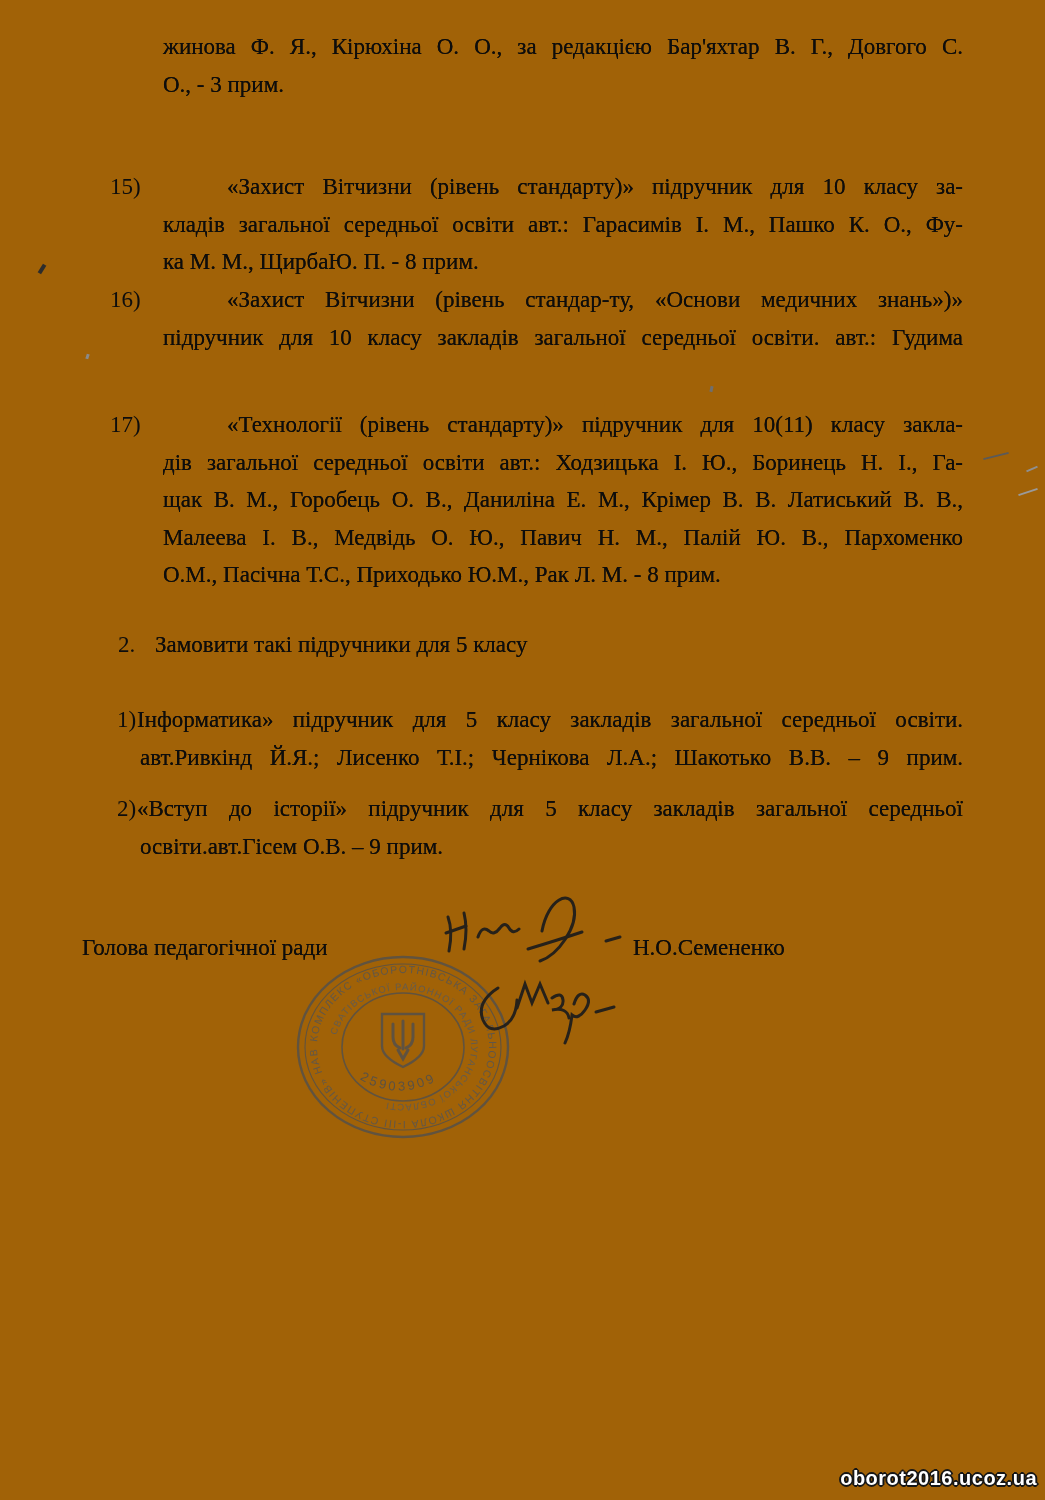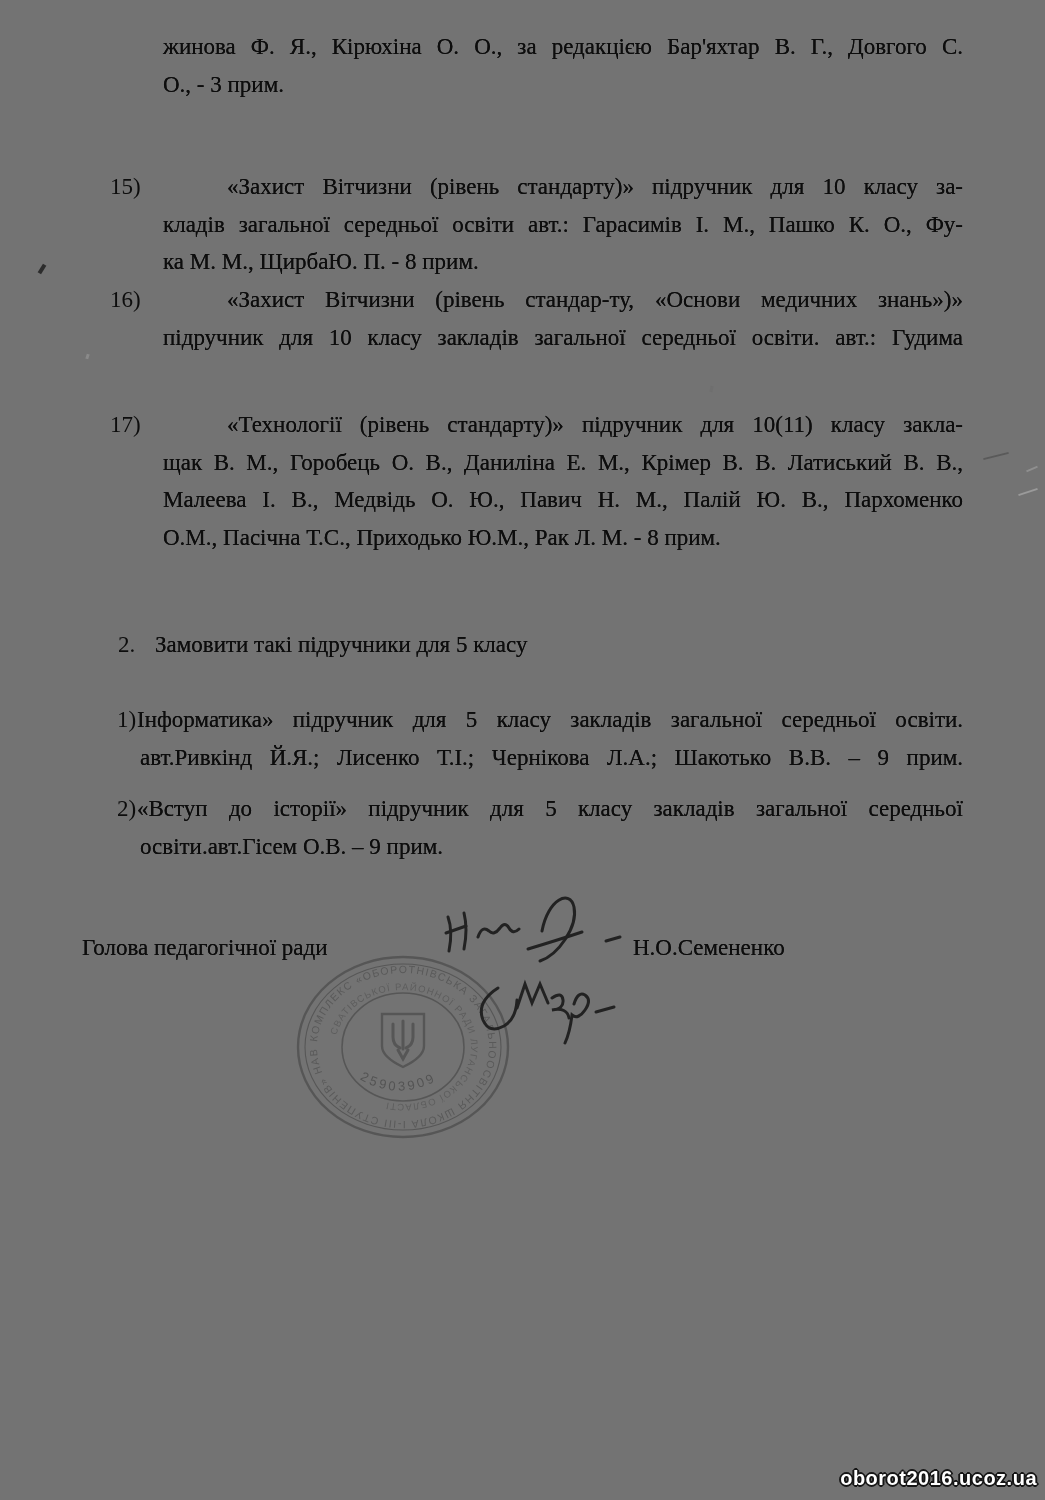--- a/index.html
+++ b/index.html
@@ -1,18 +1,18 @@
 <!DOCTYPE html>
 <html><head>
 <meta charset="utf-8">
 <style>
   html,body{margin:0;padding:0;background:#e8e8e8;}
   .page{
     position:relative;width:1045px;height:1500px;margin:0 auto;
-    background:#737373;overflow:hidden;
+    background:#a16207;overflow:hidden;
     font-family:"Liberation Serif","DejaVu Serif",serif;
     color:#0d0d0d;
   }
   .block{position:absolute;font-size:23px;line-height:37.5px;}
   .block .num{position:absolute;left:0;top:0;}
   .line{text-align:justify;text-align-last:justify;white-space:pre-wrap;
         text-shadow:0 0 .45px rgba(0,0,0,.85);}
   .line.last{text-align-last:left;}
   .l-ind1{padding-left:117px;}   
   .l-ind2{padding-left:53px;}    
@@ -52,20 +52,21 @@
 
   <div class="block" style="left:110px;top:281px;width:853px;">
     <span class="num">16)</span>
     <div class="line l-ind1">«Захист Вітчизни (рівень стандар-ту, «Основи медичних знань»)»</div>
     <div class="line l-ind2">підручник для 10 класу закладів загальної середньої освіти. авт.: Гудима</div>
   </div>
 
   <div class="block" style="left:110px;top:406px;width:853px;">
     <span class="num">17)</span>
     <div class="line l-ind1">«Технології (рівень стандарту)» підручник для 10(11) класу закла-</div>
+    <div class="line l-ind2">дів загальної середньої освіти авт.: Ходзицька І. Ю., Боринець Н. І., Га-</div>
     <div class="line l-ind2">щак В. М., Горобець О. В., Даниліна Е. М., Крімер В. В. Латиський В. В.,</div>
     <div class="line l-ind2">Малеева І. В., Медвідь О. Ю., Павич Н. М., Палій Ю. В., Пархоменко</div>
     <div class="line l-ind2 last">О.М., Пасічна Т.С., Приходько Ю.М., Рак Л. М. - 8 прим.</div>
   </div>
 
   <div class="block" style="left:118px;top:626px;width:845px;">
     <span class="num">2.</span>
     <span class="sec-title">Замовити такі підручники для 5  класу</span>
   </div>
 

